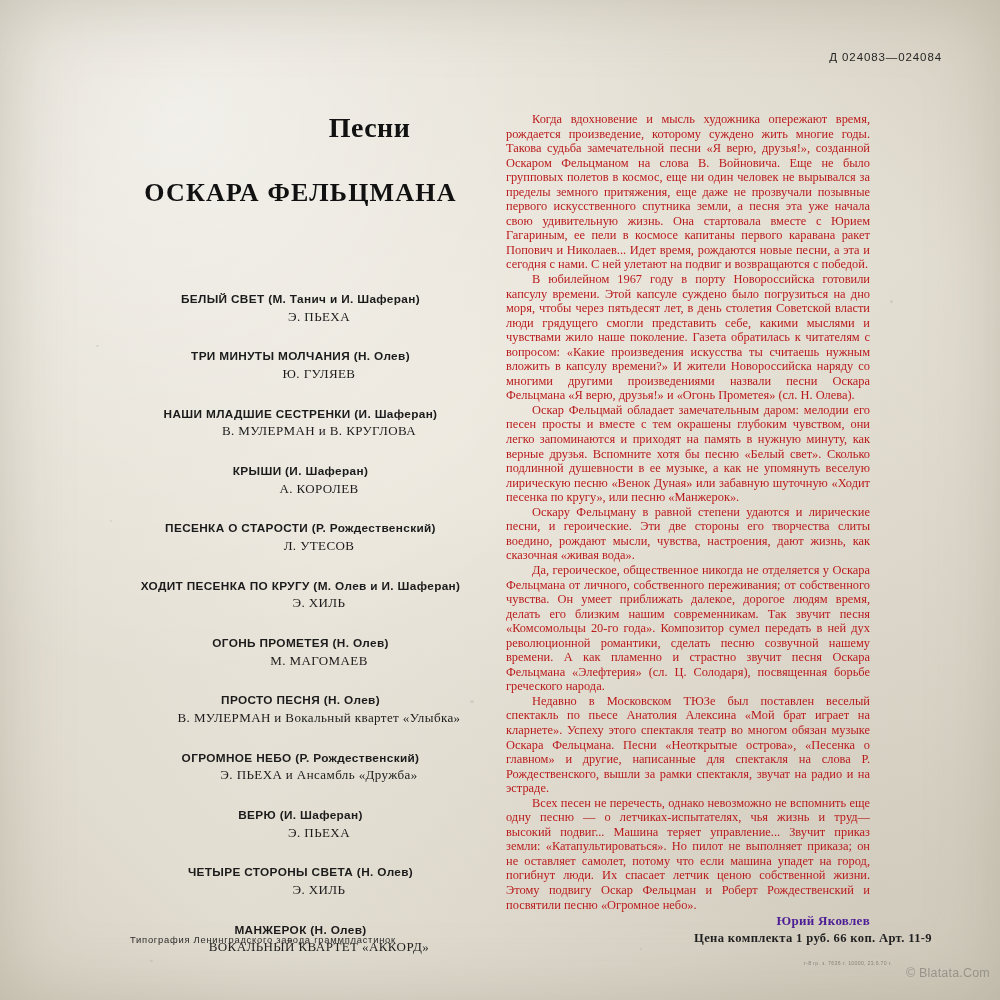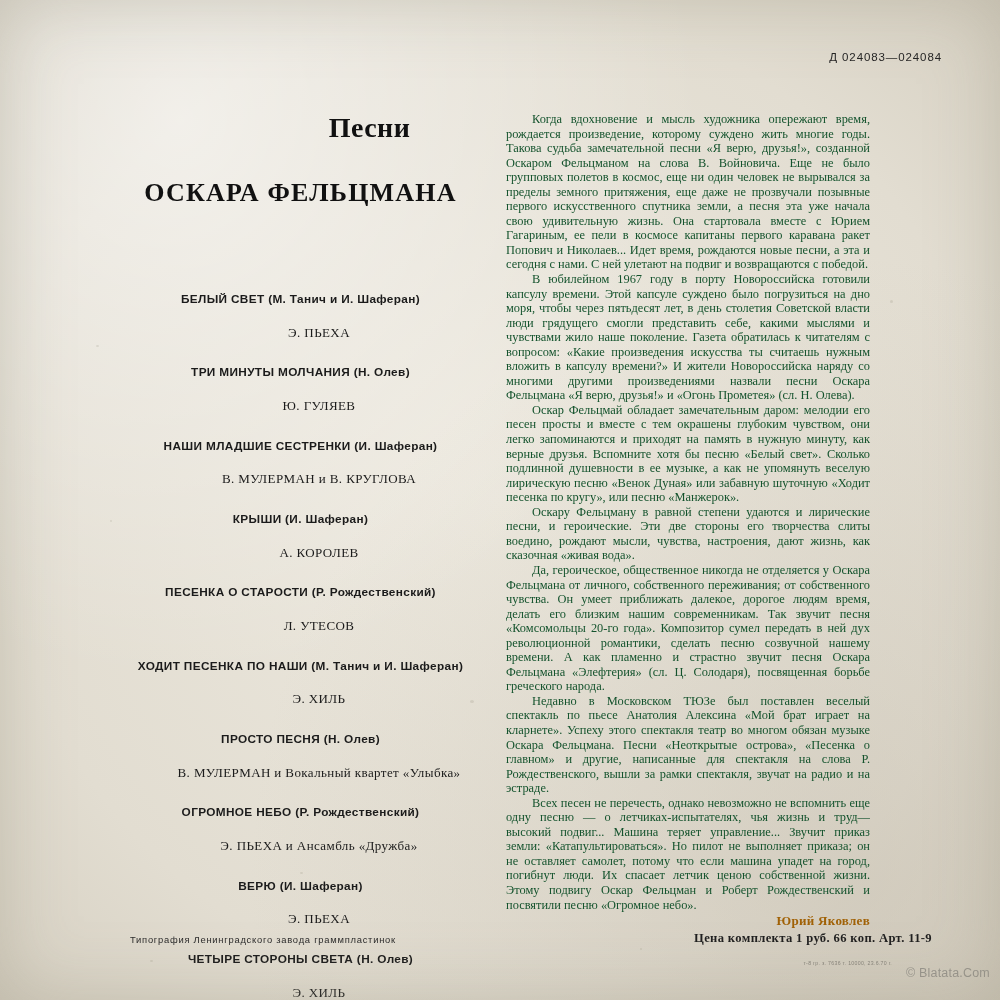--- a/index.html
+++ b/index.html
@@ -91,51 +91,51 @@
     color: #1b1b1b;
     line-height: 1.25;
     white-space: nowrap;
   }
   .track-performer {
     font-family: "Liberation Serif", serif;
     font-size: 13px;
     letter-spacing: 0.4px;
     color: #1b1b1b;
     margin-left: 37px;
-    margin-top: 18px;
+    margin-top: 2px;
     line-height: 1.2;
     white-space: nowrap;
   }
 
   
   .right-col {
     position: absolute;
     left: 506px;
     top: 112px;
     width: 364px;
   }
   .right-col p {
     margin: 0;
     text-align: justify;
     text-justify: inter-word;
     font-family: "Liberation Serif", serif;
     font-size: 12.4px;
     line-height: 14.55px;
-    color: #14532d;
+    color: #b91c1c;
     text-indent: 26px;
     -webkit-hyphens: none;
     hyphens: none;
   }
   .signature {
     margin-top: 1px;
     text-align: right;
     font-family: "Liberation Serif", serif;
     font-weight: bold;
     font-size: 13px;
-    color: #a16207;
+    color: #4c1d95;
     letter-spacing: 0.3px;
   }
 
   
   .footer-left {
     position: absolute;
     left: 90px;
     bottom: 55px;
     font-family: "Liberation Sans", sans-serif;
     font-size: 9.4px;
@@ -215,22 +215,26 @@
       </div>
       <div class="track">
         <div class="track-title">КРЫШИ (И. Шаферан)</div>
         <div class="track-performer">А. КОРОЛЕВ</div>
       </div>
       <div class="track">
         <div class="track-title">ПЕСЕНКА О СТАРОСТИ (Р. Рождественский)</div>
         <div class="track-performer">Л. УТЕСОВ</div>
       </div>
       <div class="track">
-        <div class="track-title">ХОДИТ ПЕСЕНКА ПО НАШИ (М. Танич и И. Шаферан)</div>
+        <div class="track-title">ХОДИТ ПЕСЕНКА ПО КРУГУ (М. Олев и И. Шаферан)</div>
         <div class="track-performer">Э. ХИЛЬ</div>
+      </div>
+      <div class="track">
+        <div class="track-title">ОГОНЬ ПРОМЕТЕЯ (Н. Олев)</div>
+        <div class="track-performer">М. МАГОМАЕВ</div>
       </div>
       <div class="track">
         <div class="track-title">ПРОСТО ПЕСНЯ (Н. Олев)</div>
         <div class="track-performer">В. МУЛЕРМАН и Вокальный квартет «Улыбка»</div>
       </div>
       <div class="track">
         <div class="track-title">ОГРОМНОЕ НЕБО (Р. Рождественский)</div>
         <div class="track-performer">Э. ПЬЕХА и Ансамбль «Дружба»</div>
       </div>
       <div class="track">

